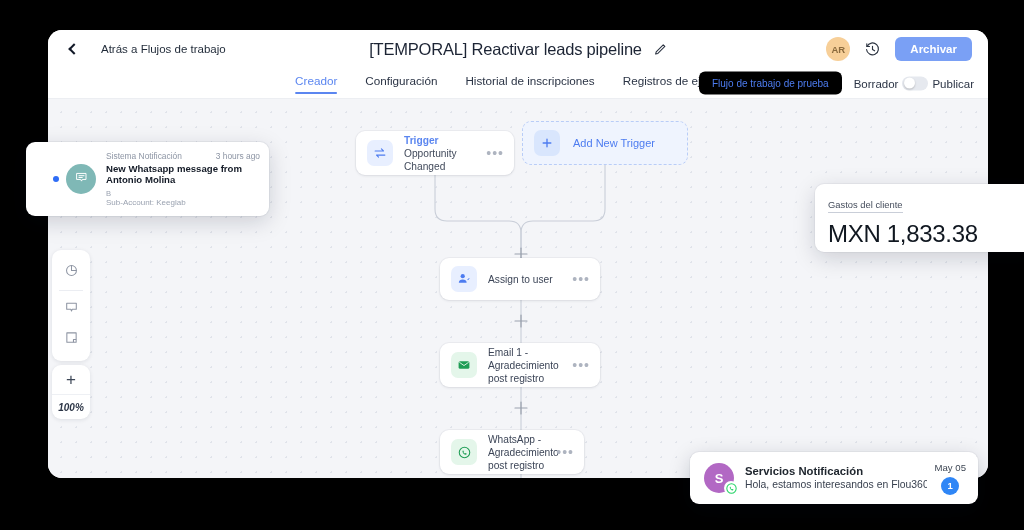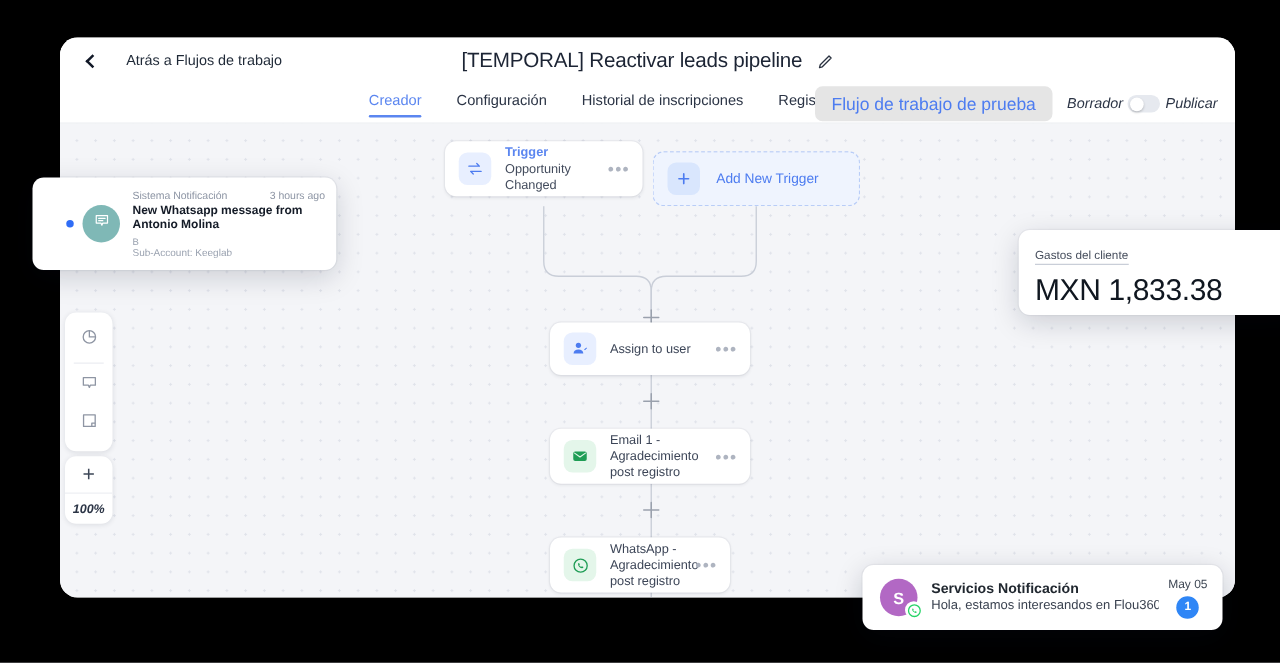--- a/index.html
+++ b/index.html
@@ -88,26 +88,26 @@
   .tab.active { color: #5b86f0; }
   .tab.active::after {
     content: ""; position: absolute; left: 0; right: 0; bottom: -7px;
     height: 2px; background: #5b86f0; border-radius: 2px;
   }
   .tabbar-right {
     position: absolute; right: 14px; top: 50%; transform: translateY(-50%);
     display: flex; align-items: center; gap: 12px;
   }
   .test-wf {
-    background: #e5e5e5; color: #4d7cf0;
-    font-size: 14px; font-weight: 500;
+    background: #000000; color: #4d7cf0;
+    font-size: 10px; font-weight: 500;
     padding: 6px 13px; border-radius: 6px;
     cursor: pointer; white-space: nowrap;
   }
-  .toggle-group { display: flex; align-items: center; gap: 4px; font-style: italic; }
+  .toggle-group { display: flex; align-items: center; gap: 4px; }
   .toggle-label { font-size: 11.5px; color: #2b3445; white-space: nowrap; }
   .switch {
     width: 26px; height: 14px; border-radius: 8px;
     background: #e6e9ef; position: relative; cursor: pointer;
   }
   .switch::after {
     content: ""; position: absolute; left: 1.5px; top: 1.5px;
     width: 11px; height: 11px; border-radius: 50%;
     background: #ffffff; box-shadow: 0 1px 2px rgba(0,0,0,.22);
   }
@@ -145,21 +145,21 @@
   .node-ic.green { background: #e4f6ea; }
   .node-txt { margin-left: 11px; flex: 1 1 auto; min-width: 0; }
   .node-t1 { font-size: 10.2px; color: #5b86f0; font-weight: 600; line-height: 13px; }
   .node-t2 { font-size: 10.2px; color: #424b5c; line-height: 13px; }
   .node-lbl { font-size: 10.2px; color: #3c4557; line-height: 13px; }
   .dots {
     color: #aeb4c0; font-size: 14px; letter-spacing: 1px;
     margin-left: 6px; line-height: 6px; flex: 0 0 auto; cursor: pointer;
   }
 
-  #node-trigger { left: 308px; top: 14px; width: 158px; height: 44px; }
+  #node-trigger { left: 308px; top: 32px; width: 158px; height: 44px; }
   #node-addtrigger {
     left: 474px; top: 22px; width: 166px; height: 44px;
     background: #eff4fe; border: 1px dashed #b9cdf7; box-shadow: none;
     align-items: center;
   }
   .add-plus {
     width: 26px; height: 26px; border-radius: 7px; background: #d9e6fd;
     display: flex; align-items: center; justify-content: center; flex: 0 0 auto;
   }
   .add-plus svg { display: block; }
@@ -295,20 +295,31 @@
 
       <div class="title-wrap">
         <span class="page-title">[TEMPORAL] Reactivar leads pipeline</span>
         <span class="pencil">
           <svg viewBox="0 0 16 16" width="14" height="14" fill="none" stroke="#2a3240" stroke-width="1.2" stroke-linecap="round" stroke-linejoin="round">
             <path d="M11.5 2.6l1.9 1.9L5.4 12.5 2.8 13.2l.7-2.6z"></path>
           </svg>
         </span>
       </div>
 
+      <div class="header-right">
+        <div class="avatar">AR</div>
+        <span class="hist-icon">
+          <svg viewBox="0 0 20 20" width="17" height="17" fill="none" stroke="#2b3340" stroke-width="1.35" stroke-linecap="round" stroke-linejoin="round">
+            <path d="M3.6 6.4A7 7 0 1 1 3 10"></path>
+            <path d="M3.3 3.3v3.2h3.2"></path>
+            <path d="M10 6.3V10l2.5 1.5"></path>
+          </svg>
+        </span>
+        <button class="archive-btn">Archivar</button>
+      </div>
     </div>
 
     <div class="tabbar">
       <div class="tabs">
         <div class="tab active">Creador</div>
         <div class="tab">Configuración</div>
         <div class="tab">Historial de inscripciones</div>
         <div class="tab">Registros de ejecución</div>
       </div>
 

